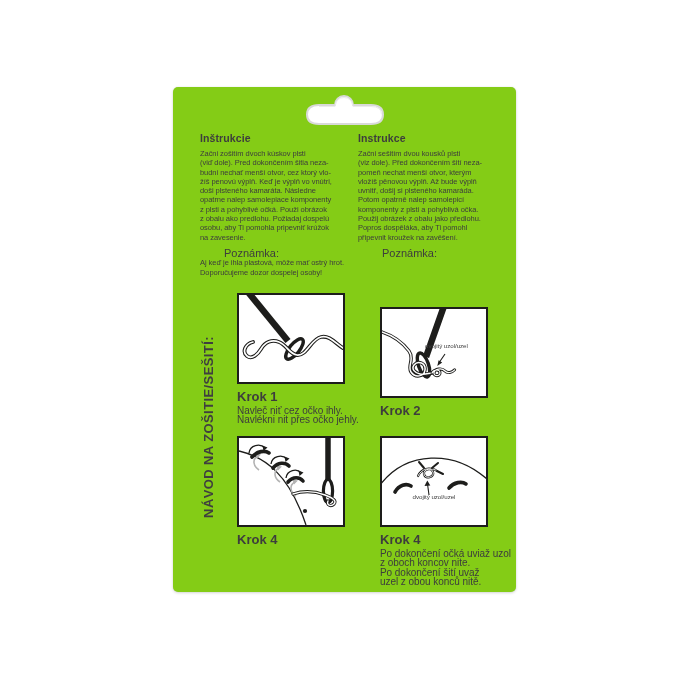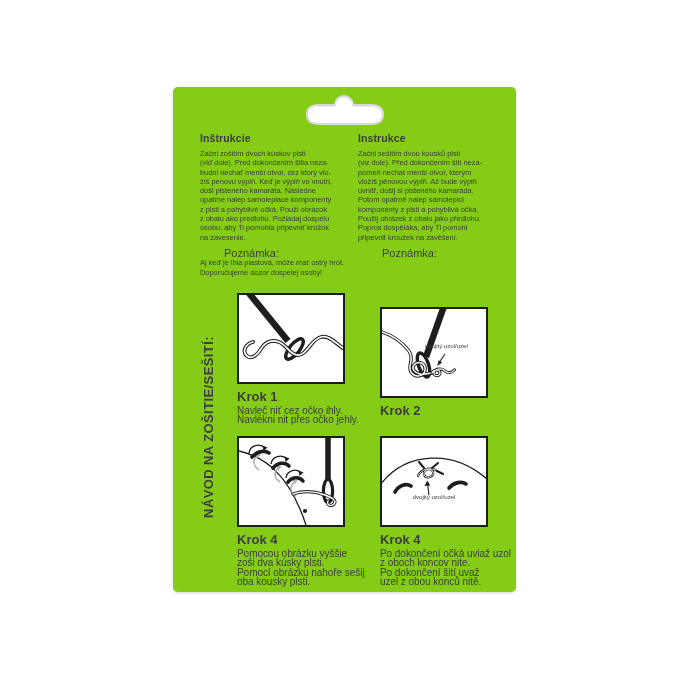--- a/index.html
+++ b/index.html
@@ -145,24 +145,20 @@
         <path d="M49,44 C54,38 61,39 64,43" fill="none" stroke="#1d1d1b" stroke-width="3.6" stroke-linecap="round"></path>
 
         <line x1="89" y1="-3" x2="89" y2="46" stroke="#1d1d1b" stroke-width="5.5"></line>
         <ellipse cx="89" cy="53" rx="4.6" ry="11.5" fill="#fff" stroke="#1d1d1b" stroke-width="3.2"></ellipse>
         <path d="M54,56 C66,52 78,54 86,57 C94,60 98,63 95,66 C92,69 87,67 89,63" fill="none" stroke="#1d1d1b" stroke-width="3.2" stroke-linecap="round"></path>
         <path d="M54,56 C66,52 78,54 86,57 C94,60 98,63 95,66 C92,69 87,67 89,63" fill="none" stroke="#ffffff" stroke-width="1.4" stroke-linecap="round"></path>
         <circle cx="66" cy="73" r="2.1" fill="#1d1d1b"></circle>
       </svg>
     </div>
     <div class="step-label">Krok 4</div>
-    <div class="step-lines">Pomocou obrázku vyššie
-zoši dva kúsky plsti.
-Pomocí obrázku nahoře sešij
-oba kousky plsti.</div>
   </div>
 
   <div class="step s4">
     <div class="frame">
       <svg width="104" height="87" viewBox="0 0 104 87">
         <path d="M-2,47 C24,13 72,11 106,42" fill="none" stroke="#1d1d1b" stroke-width="1.3"></path>
         <path d="M13,54 C17,47 24,45 29,48" fill="none" stroke="#1d1d1b" stroke-width="3.6" stroke-linecap="round"></path>
         <path d="M67,50 C72,44 80,43 84,46" fill="none" stroke="#1d1d1b" stroke-width="3.6" stroke-linecap="round"></path>
 
         <path d="M36,38 C39,31 49,28 51,34 C53,39 43,42 42,36 C41,31 51,29 55,33" fill="none" stroke="#1d1d1b" stroke-width="2.2" stroke-linecap="round"></path>

